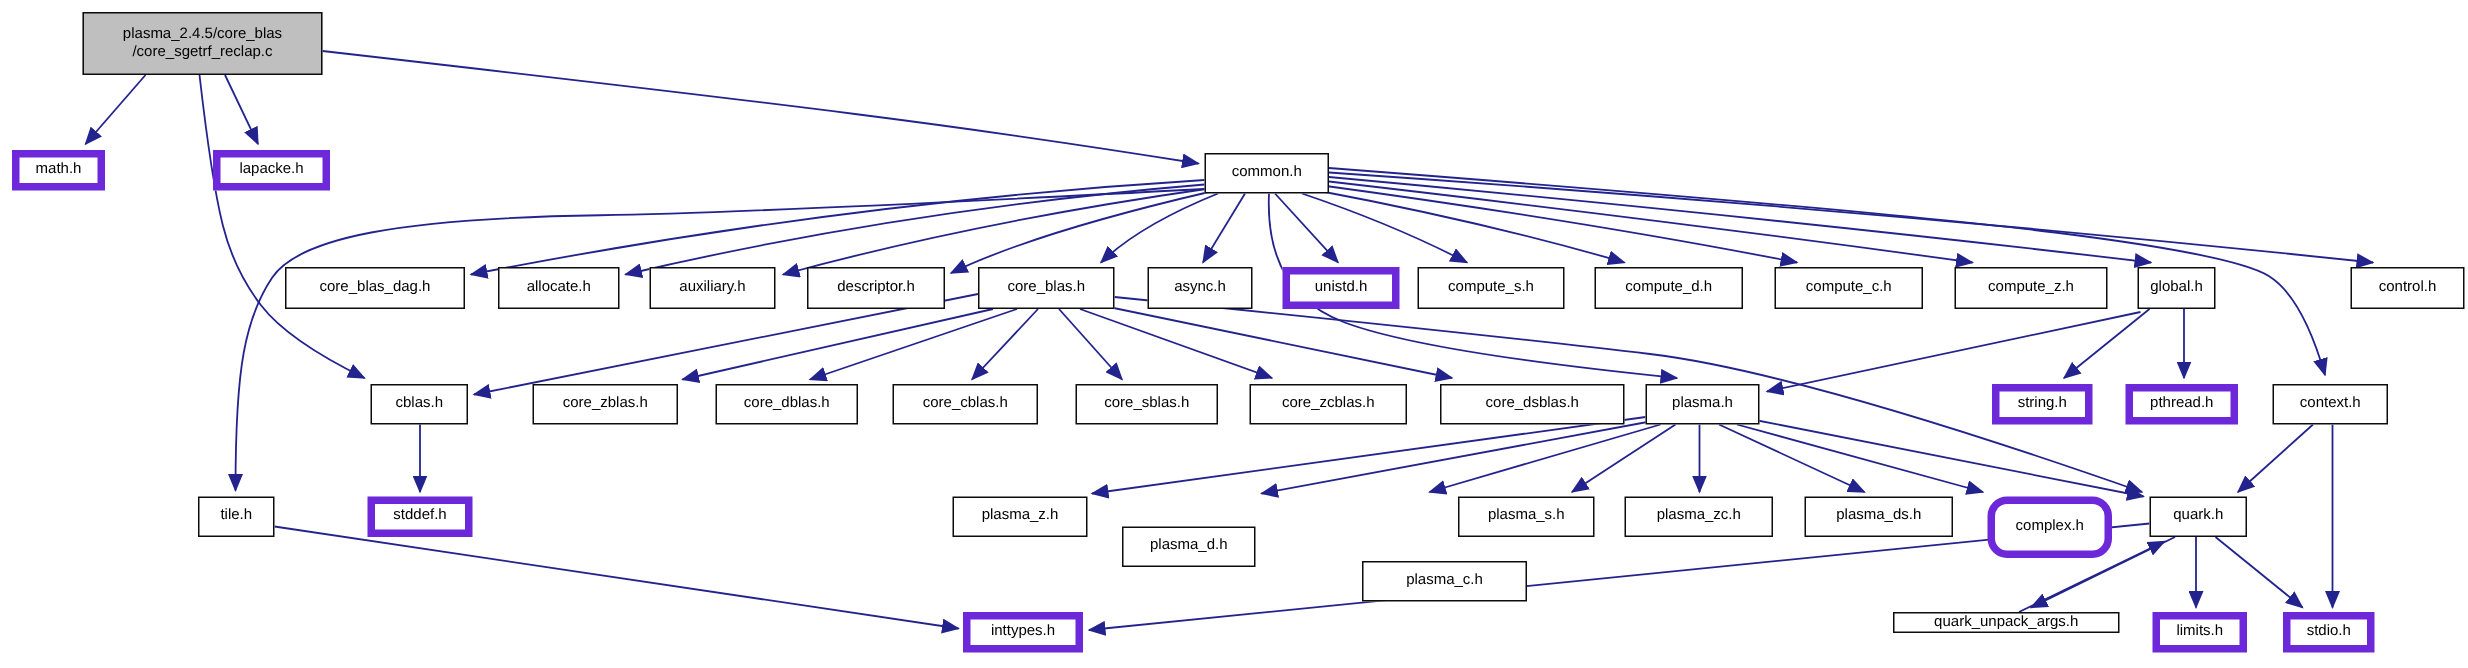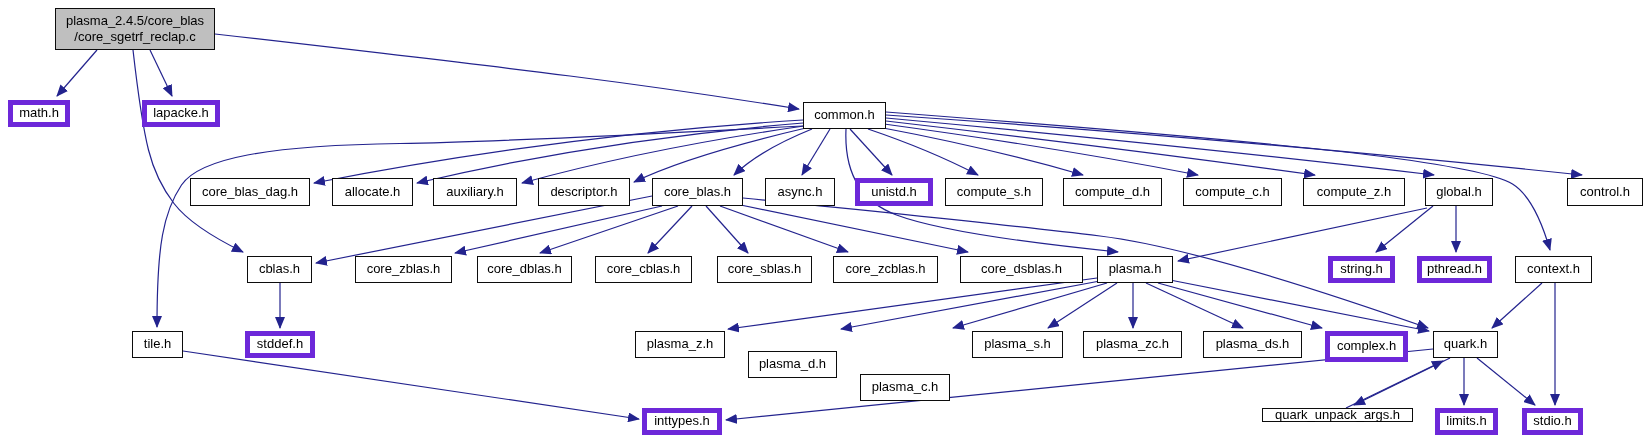--- a/index.html
+++ b/index.html
@@ -12,21 +12,21 @@
     overflow:hidden;
   }
   #edge-layer { position:absolute; left:0; top:0; width:1645px; height:445px; }
   .node {
     position:absolute;
     background:#ffffff;
     color:#000000;
     display:flex; flex-direction:column;
     align-items:center; justify-content:center;
     text-align:center;
-    font-size:13px; line-height:1.25;
+    font-size:10px; line-height:1.25;
     box-sizing:border-box;
     white-space:nowrap;
     cursor:default;
   }
   .node.project { border:1.5px solid #0c0c0c; cursor:pointer; }
   .node.system  { border:5px solid #6d28d9; }
   .node.source  { border:1.5px solid #0c0c0c; background:#bfbfbf; }
 </style>
 </head>
 <body>
@@ -129,21 +129,21 @@
       </div>
       <div class="node project" style="left: 1063px; top: 178px; width: 99px; height: 28px;">
         <span>compute_d.h</span>
       </div>
       <div class="node project" style="left: 1183px; top: 178px; width: 99px; height: 28px;">
         <span>compute_c.h</span>
       </div>
       <div class="node project" style="left: 1303px; top: 178px; width: 102px; height: 28px;">
         <span>compute_z.h</span>
       </div>
-      <div class="node project" style="left: 1425px; top: 178px; width: 68px; height: 28px;">
+      <div class="node project" style="left: 1425px; top: 178px; width: 52px; height: 28px;">
         <span>global.h</span>
       </div>
       <div class="node project" style="left: 1567px; top: 178px; width: 76px; height: 28px;">
         <span>control.h</span>
       </div>
       <div class="node project" style="left: 247px; top: 256px; width: 65px; height: 27px;">
         <span>cblas.h</span>
       </div>
       <div class="node project" style="left: 355px; top: 256px; width: 97px; height: 27px;">
         <span>core_zblas.h</span>
@@ -180,33 +180,33 @@
       </div>
       <div class="node system" style="left: 245px; top: 331px; width: 70px; height: 27px;">
         <span>stddef.h</span>
       </div>
       <div class="node project" style="left: 635px; top: 331px; width: 90px; height: 27px;">
         <span>plasma_z.h</span>
       </div>
       <div class="node project" style="left: 748px; top: 331px; width: 89px; height: 27px; margin-top: 20px;">
         <span>plasma_d.h</span>
       </div>
-      <div class="node project" style="left: 860px; top: 331px; width: 90px; height: 27px; margin-top: 43px;">
+      <div class="node project" style="left: 908px; top: 331px; width: 110px; height: 27px; margin-top: 43px;">
         <span>plasma_c.h</span>
       </div>
       <div class="node project" style="left: 972px; top: 331px; width: 91px; height: 27px;">
         <span>plasma_s.h</span>
       </div>
       <div class="node project" style="left: 1083px; top: 331px; width: 99px; height: 27px;">
         <span>plasma_zc.h</span>
       </div>
       <div class="node project" style="left: 1203px; top: 331px; width: 99px; height: 27px;">
         <span>plasma_ds.h</span>
       </div>
-      <div class="node system" style="left: 1325px; top: 331px; width: 83px; height: 31px;">
+      <div class="node system" style="left: 1325px; top: 331px; width: 83px; height: 41px; border-radius: 13px;">
         <span>complex.h</span>
       </div>
       <div class="node project" style="left: 1433px; top: 331px; width: 65px; height: 27px;">
         <span>quark.h</span>
       </div>
       <div class="node system" style="left: 642px; top: 408px; width: 80px; height: 27px;">
         <span>inttypes.h</span>
       </div>
       <div class="node project" style="left: 1262px; top: 408px; width: 151px; height: 14px;">
         <span>quark_unpack_args.h</span>

